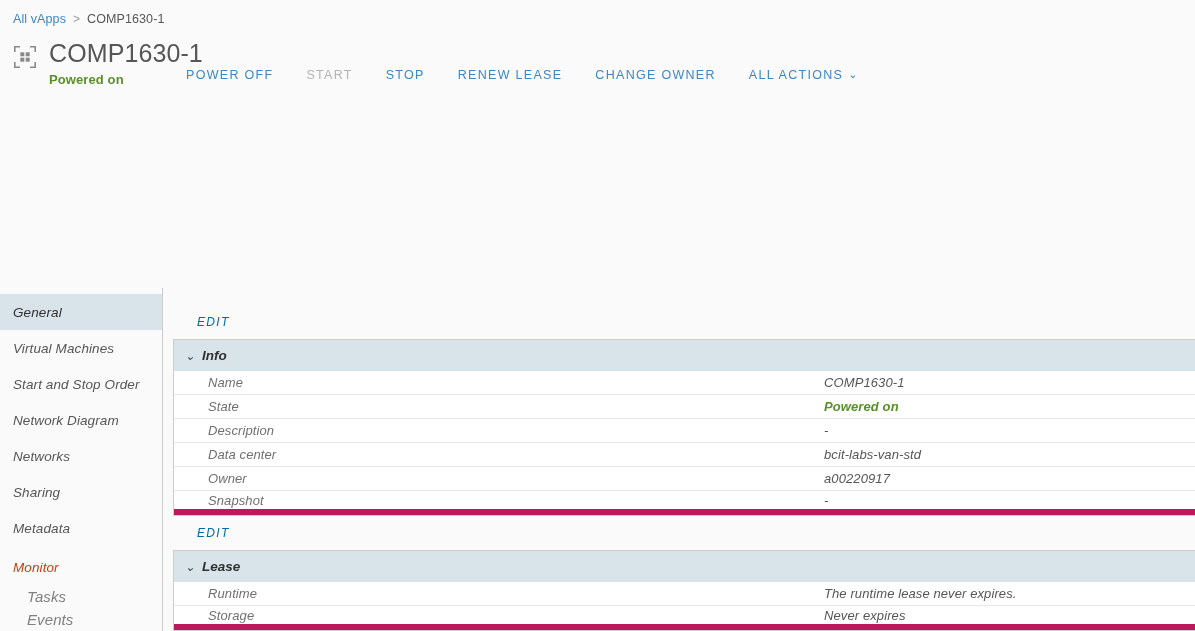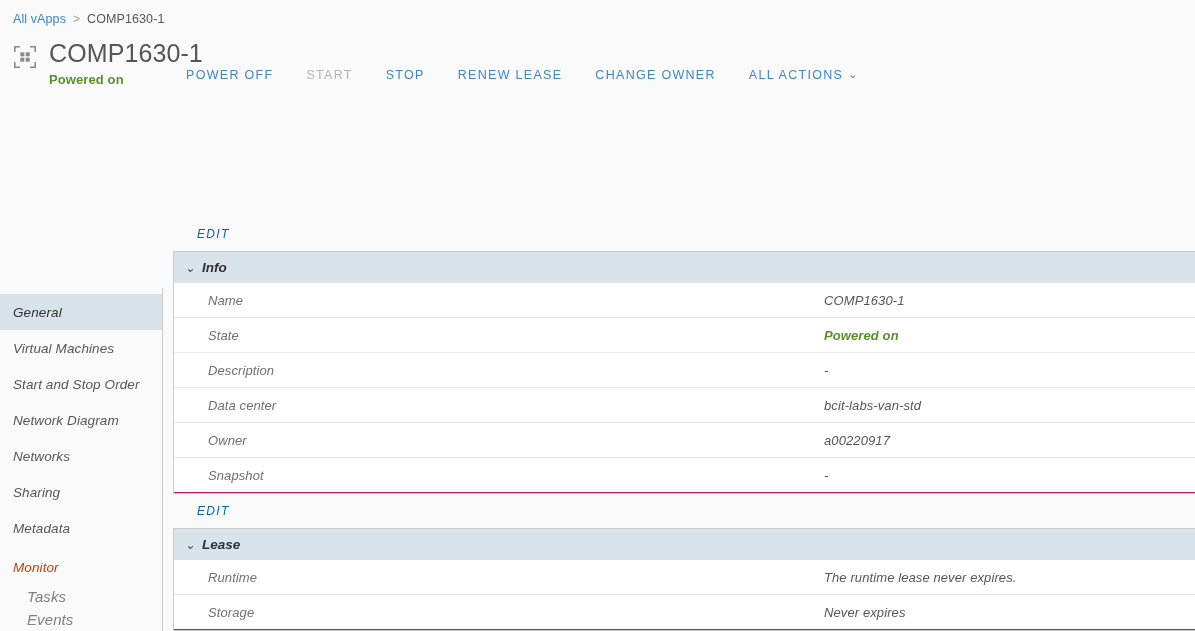--- a/index.html
+++ b/index.html
@@ -183,27 +183,27 @@
   .sect-head .chev {
     display: inline-block;
     width: 14px;
     font-size: 12px;
     font-weight: normal;
     color: #4a4a4a;
   }
   .sect-head .sect-label { margin-left: 3px; }
 
   .row {
-    height: 35px;
+    height: 24px;
     display: flex;
     align-items: center;
     border-bottom: 1px solid #e8e8e8;
     background: #ffffff;
   }
-  .row:last-child { border-bottom: 1px solid #be185d; }
+  .row:last-child { border-bottom: 6px solid #be185d; }
   .row-label {
     width: 650px;
     flex: 0 0 650px;
     padding-left: 34px;
     font-size: 13px;
     color: #707070;
     letter-spacing: 0.1px;
   }
   .row-value {
     flex: 1 1 auto;

